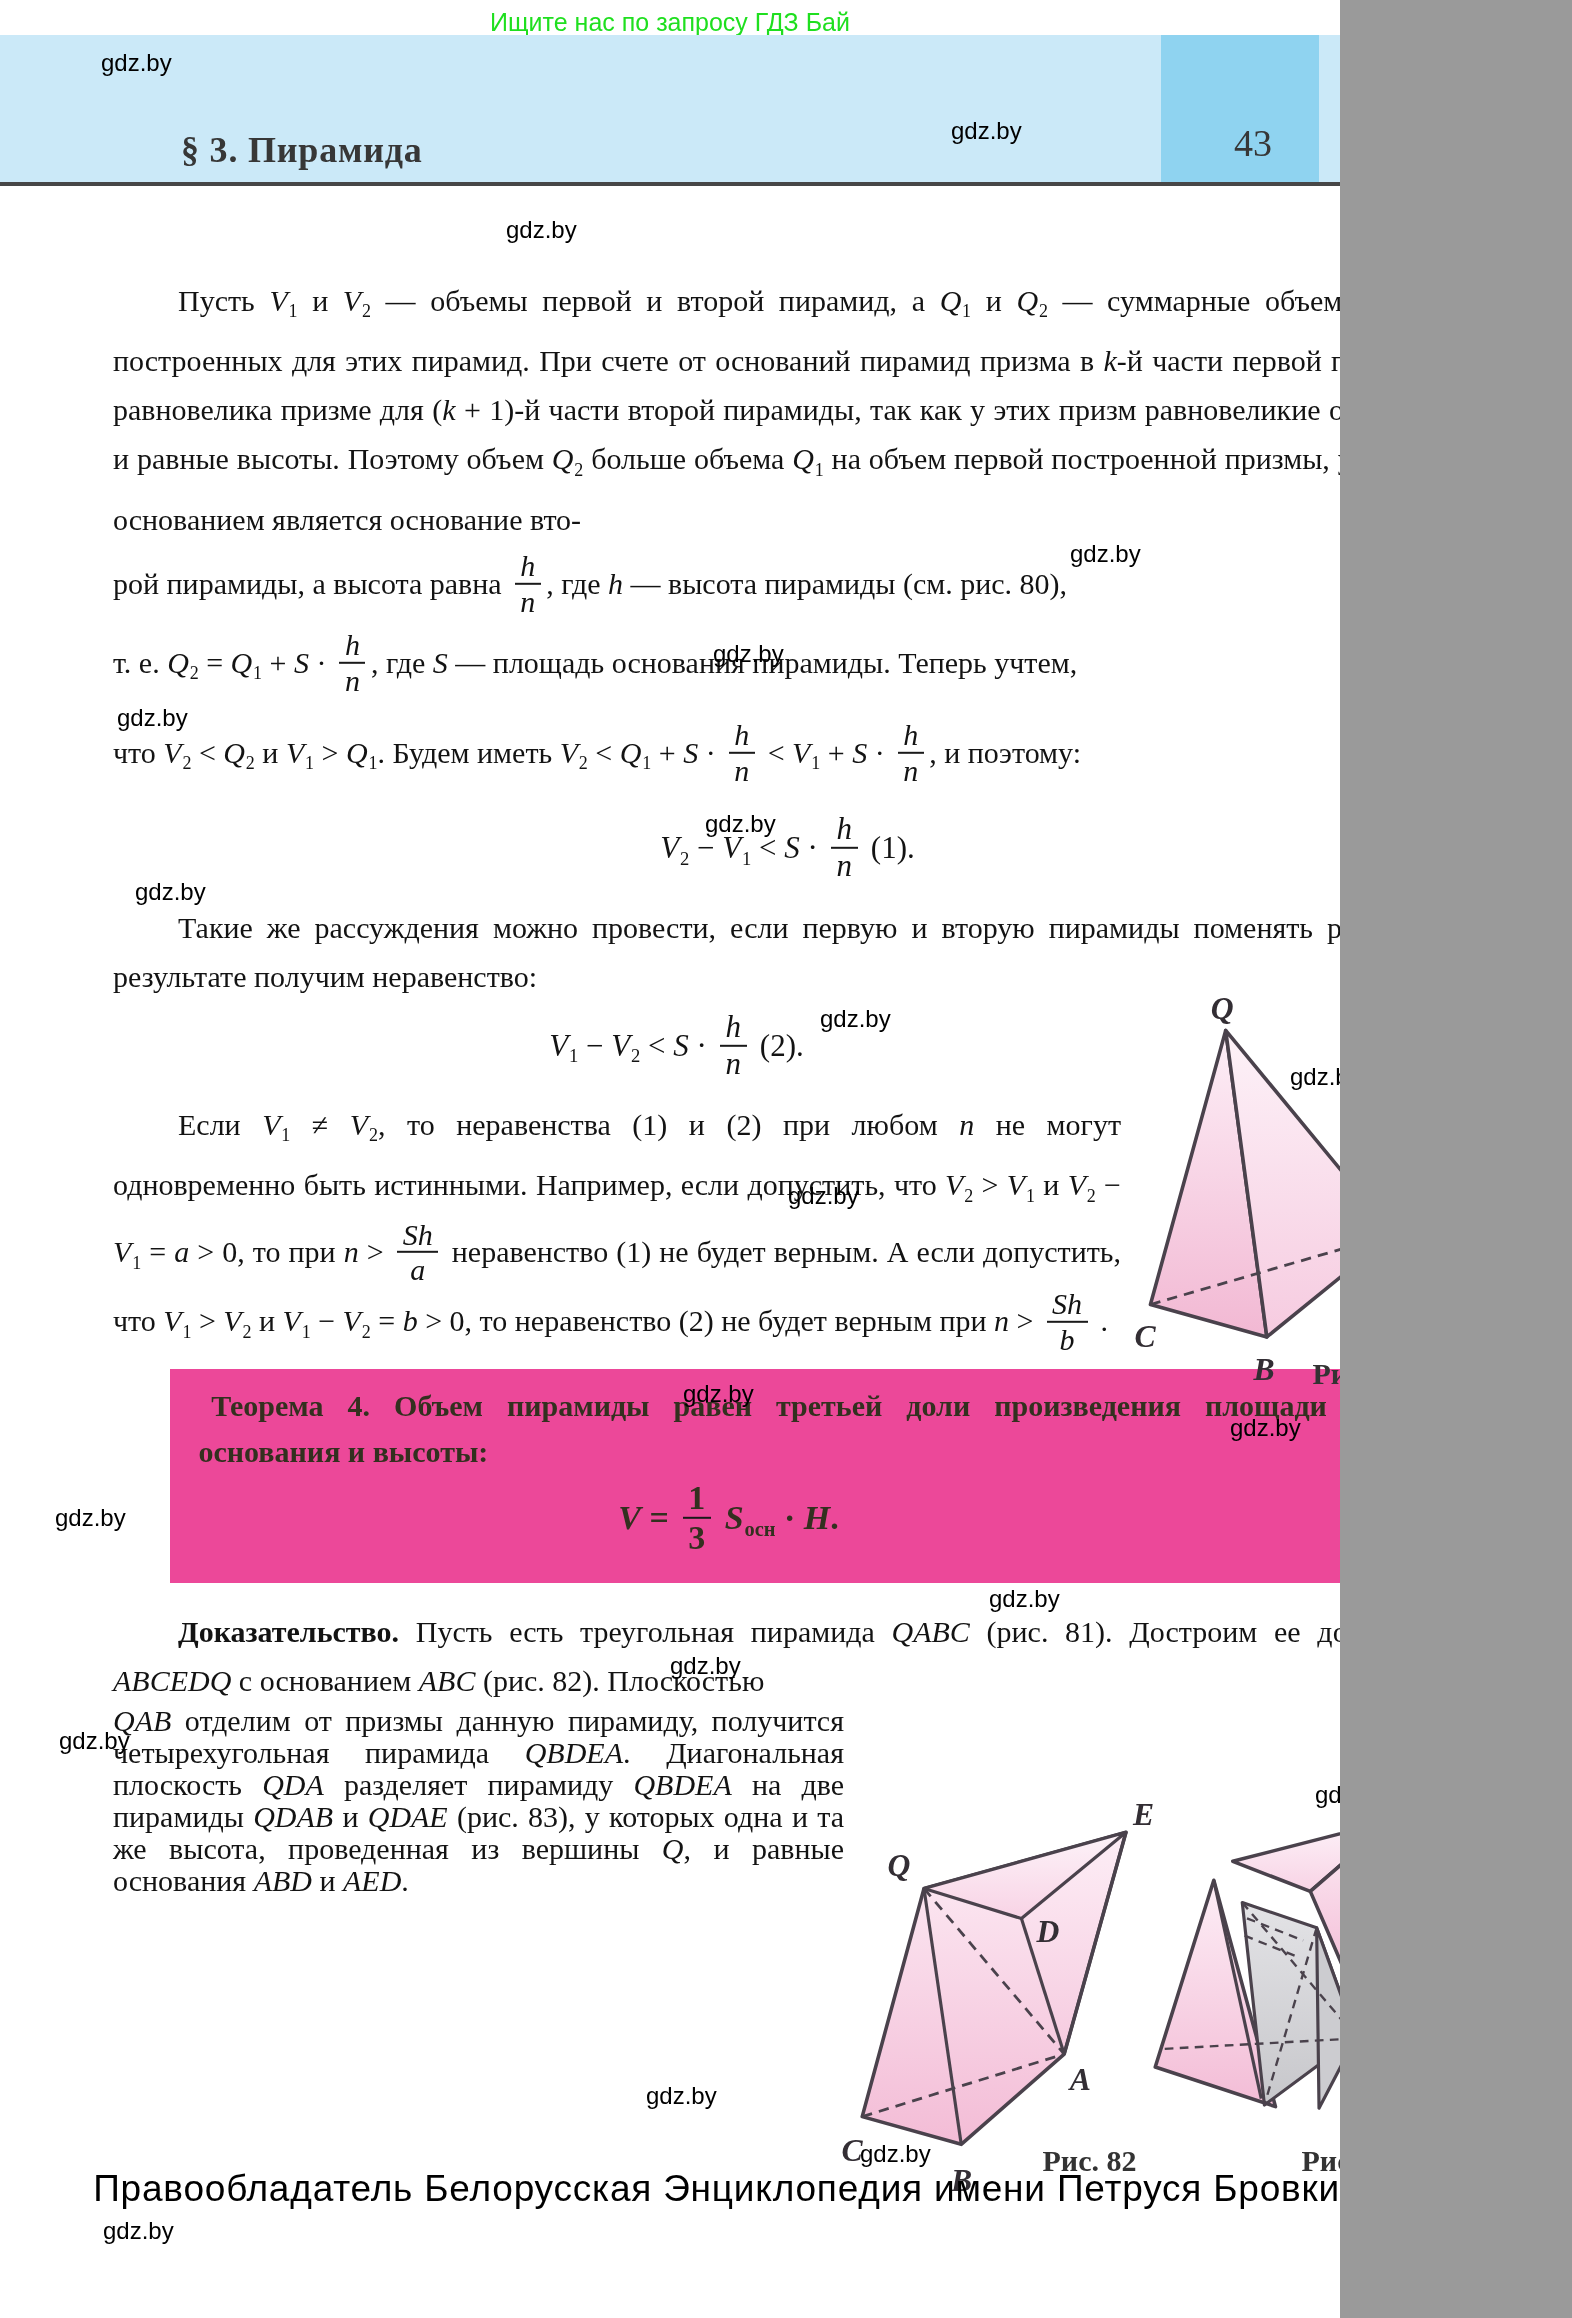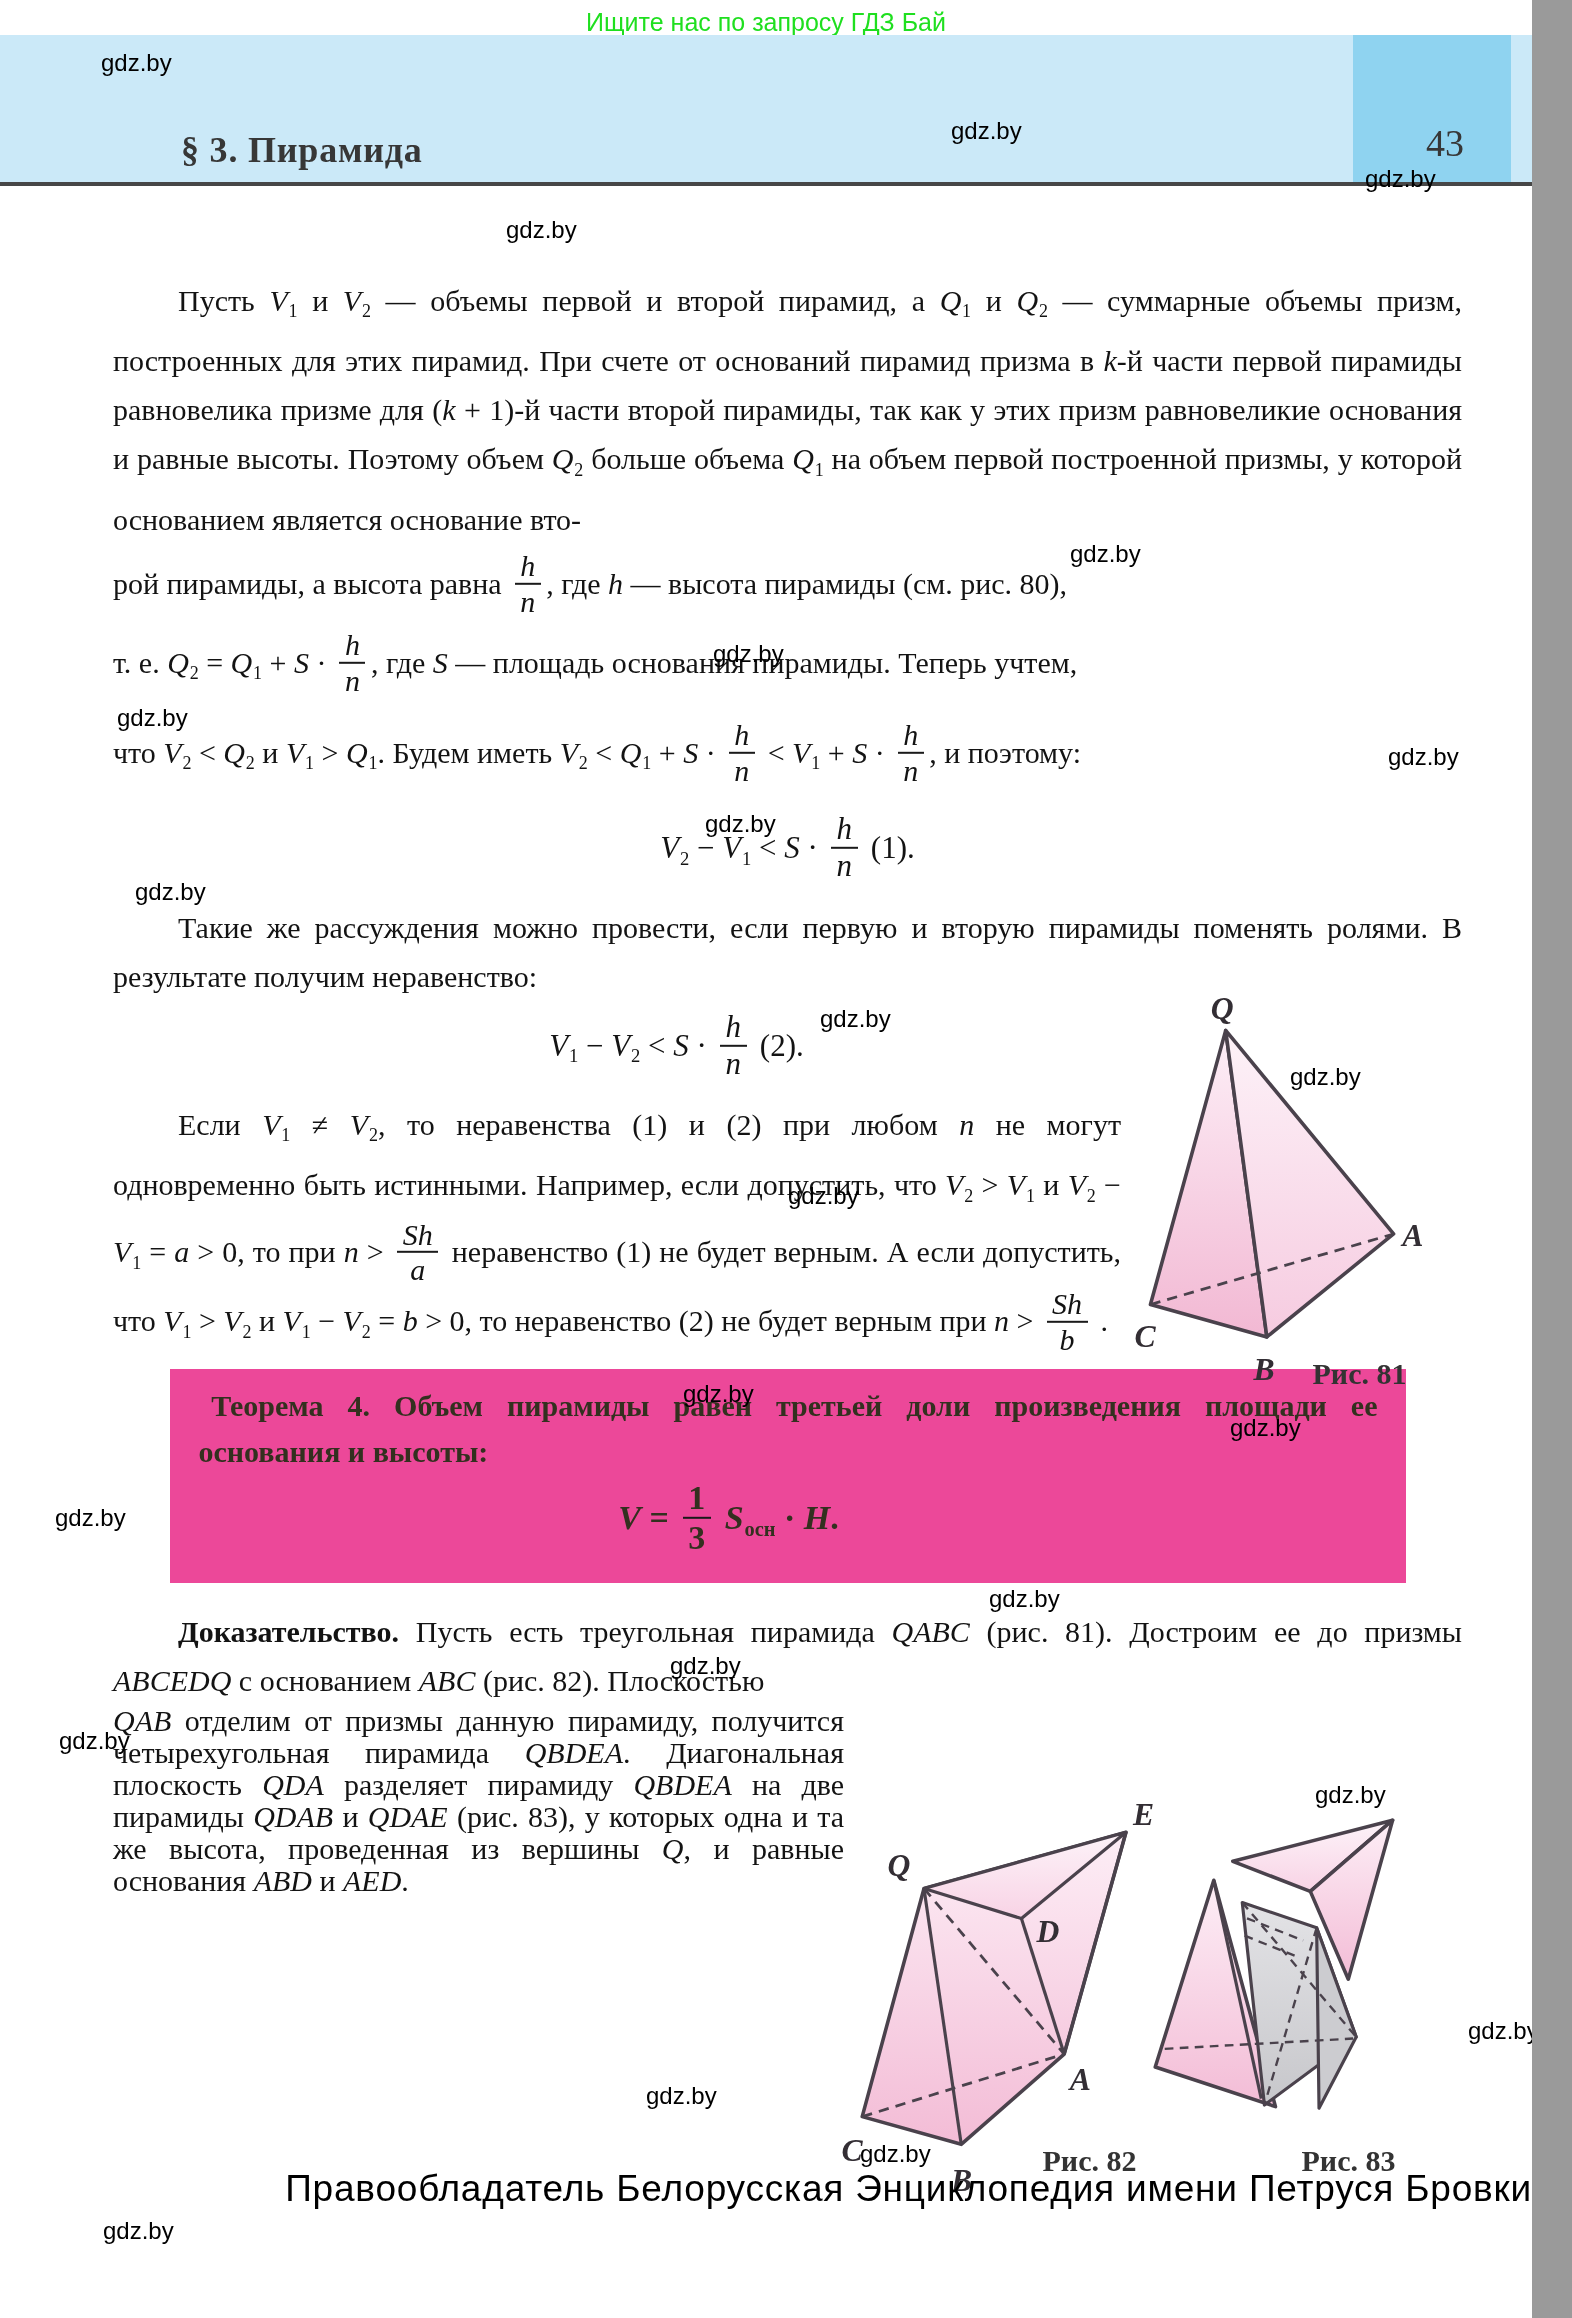--- a/index.html
+++ b/index.html
@@ -1,16 +1,16 @@
 <!DOCTYPE html>
 <html style="font-size:12.7px"><head>
 <meta charset="utf-8">
 <style>
   html,body{margin:0;padding:0;background:#9a9a9a;}
-  .page{position:relative;width:1532px;height:2319px;background:#ffffff;overflow:hidden;
+  .page{position:relative;width:1340px;height:2319px;background:#ffffff;overflow:hidden;
         font-family:"Liberation Serif",serif;color:#151515;}
   
   .topnote{position:absolute;top:8px;left:0;width:100%;text-align:center;
            font-family:"Liberation Sans",sans-serif;font-size:25px;color:#1fdf1f;}
   
   .band{position:absolute;top:35px;left:0;width:100%;height:147px;background:#cbe9f8;
         border-bottom:4.8px solid #474747;box-sizing:content-box;}
   .band-dark{position:absolute;top:0;right:20.6px;width:158px;height:100%;background:#8fd3f0;}
   .title{position:absolute;left:181px;bottom:11px;font-size:36px;font-weight:bold;color:#373737;letter-spacing:0.8px;}
   .pagenum{position:absolute;right:68px;bottom:17.4px;font-size:38px;font-weight:normal;color:#373737;}

